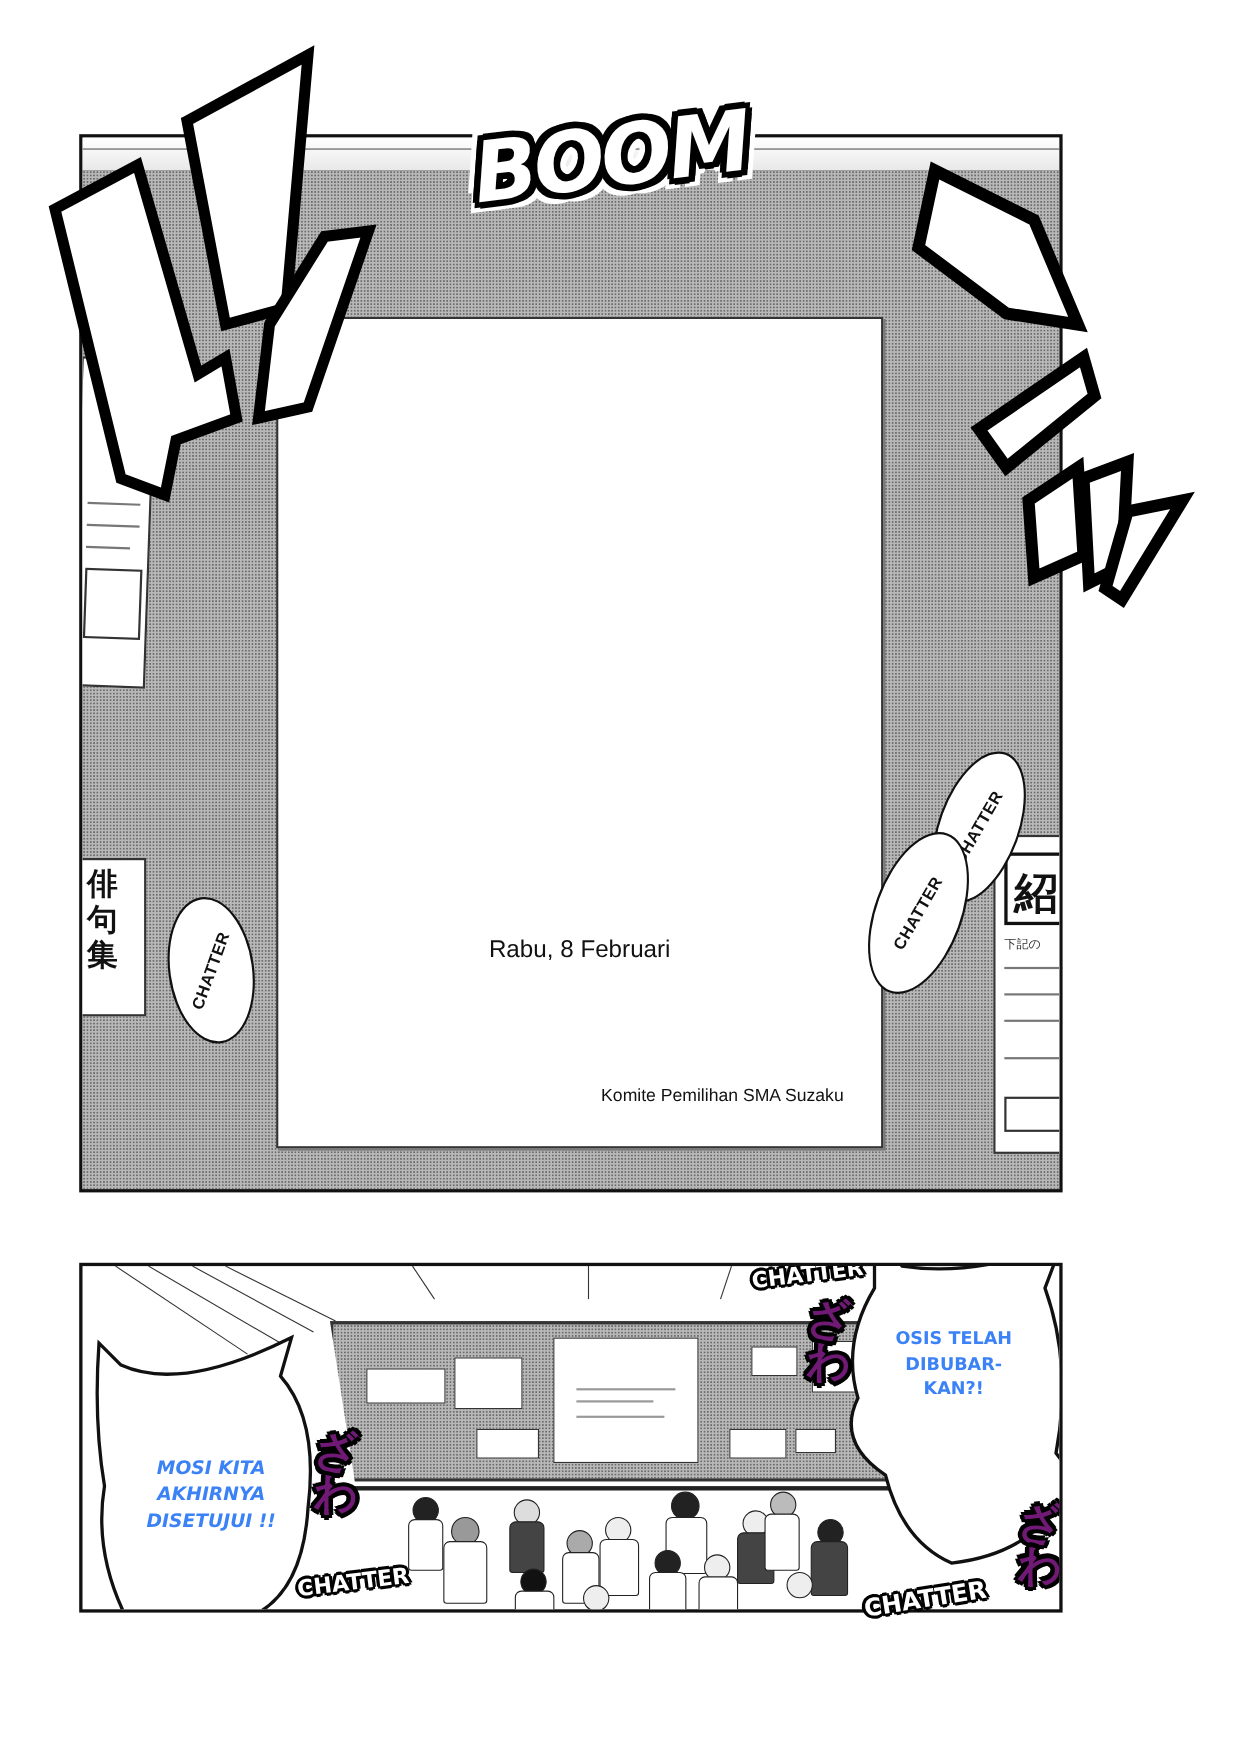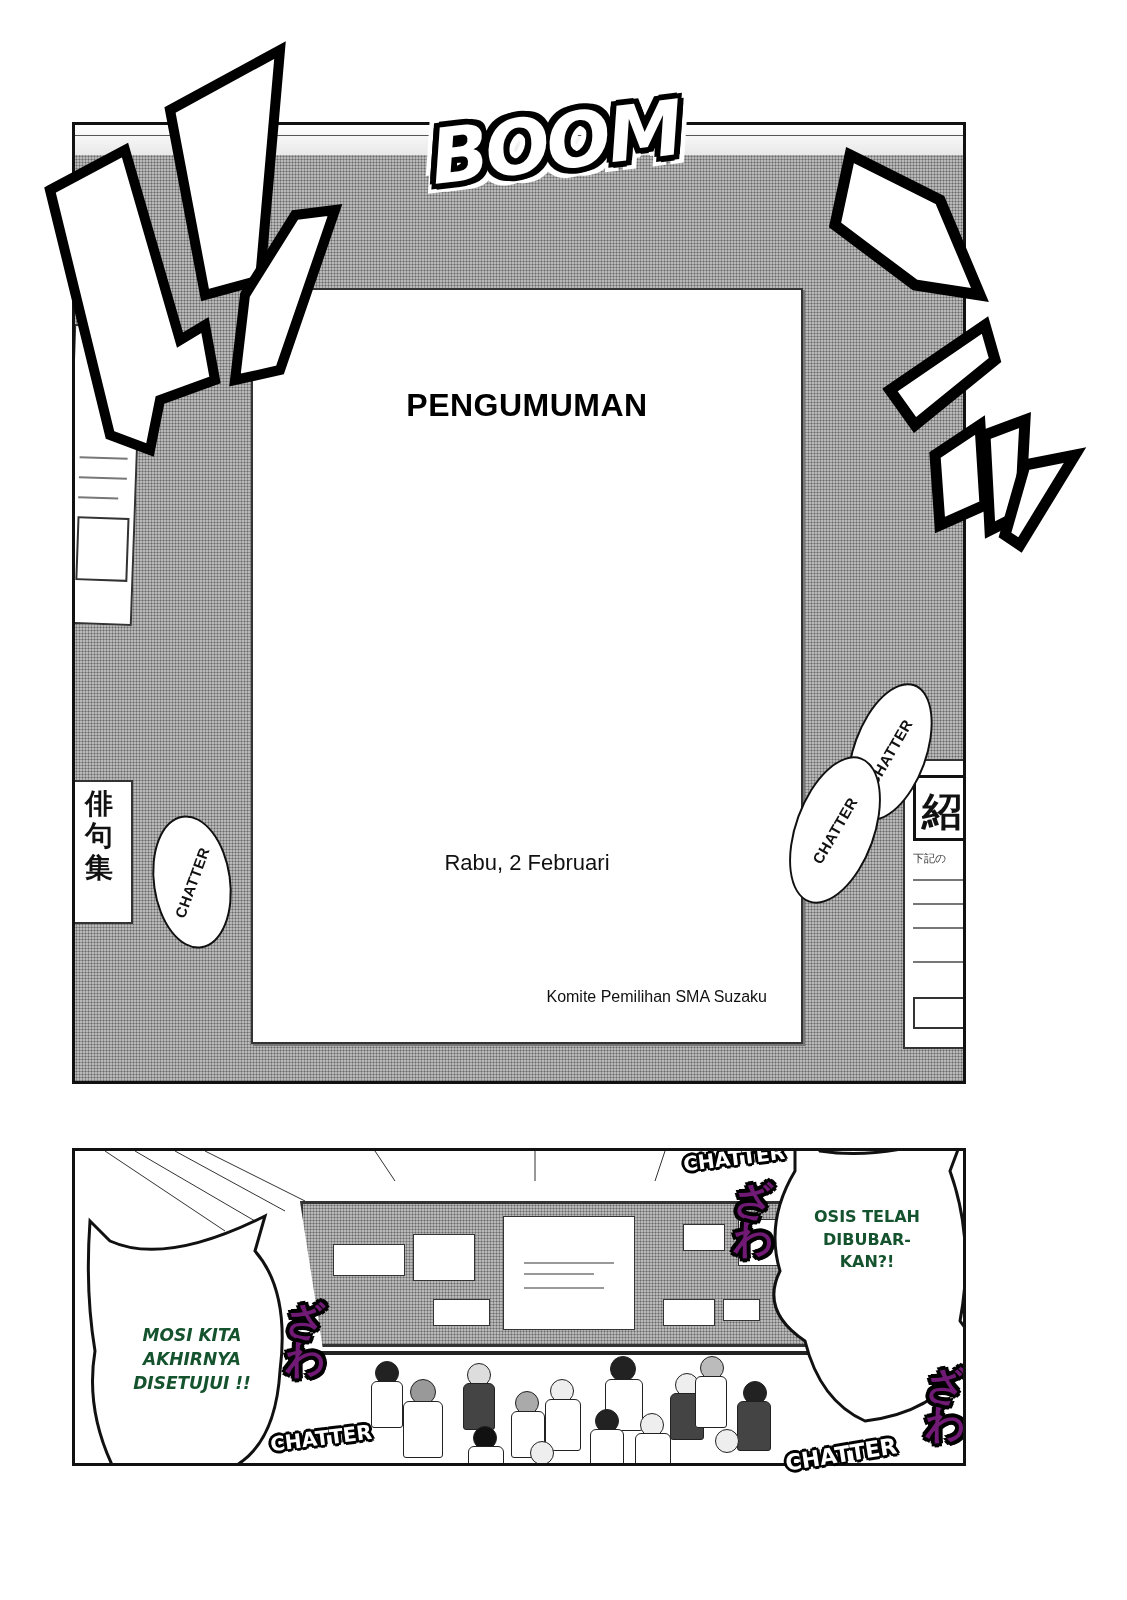--- a/index.html
+++ b/index.html
@@ -38,21 +38,21 @@
   #boom{left:430px;top:98px;font-size:76px;font-style:italic;color:#fff;font-family:"DejaVu Sans",sans-serif;
         text-shadow:
           -5px -5px 0 #000,5px -5px 0 #000,-5px 5px 0 #000,5px 5px 0 #000,
           0 -6px 0 #000,0 6px 0 #000,-6px 0 0 #000,6px 0 0 #000,
           -9px -9px 0 #fff,9px -9px 0 #fff,-9px 9px 0 #fff,9px 9px 0 #fff;
         transform:rotate(-7deg);letter-spacing:-3px;}
 
   .jag{position:absolute;}
 
   .speech{position:absolute;}
-  .speech .txt{position:absolute;text-align:center;font-weight:bold;color:#14532d;font-family:"DejaVu Sans",sans-serif;}
+  .speech .txt{position:absolute;text-align:center;font-weight:bold;color:#3b82f6;font-family:"DejaVu Sans",sans-serif;}
   #speech-left .txt{left:42px;top:152px;width:150px;font-size:17px;line-height:24px;font-style:italic;}
   #speech-right .txt{left:72px;top:115px;width:120px;font-size:16px;line-height:22.5px;}
 
   .chatter-sfx{position:absolute;font-weight:900;font-size:20px;color:#fff;font-family:"DejaVu Sans",sans-serif;
     text-shadow:-2px -2px 0 #000,2px -2px 0 #000,-2px 2px 0 #000,2px 2px 0 #000,0 -3px 0 #000,0 3px 0 #000,-3px 0 0 #000,3px 0 0 #000;}
   .zawa{position:absolute;font-weight:900;font-size:40px;color:#701a75;font-family:"DejaVu Sans",sans-serif;line-height:38px;
     text-shadow:-3px -3px 0 #000,3px -3px 0 #000,-3px 3px 0 #000,3px 3px 0 #000,0 -4px 0 #000,0 4px 0 #000,-4px 0 0 #000,4px 0 0 #000;}
 
   .crowd-head{position:absolute;border-radius:50%;border:1.5px solid #222;}
   .crowd-body{position:absolute;border:1.5px solid #222;border-radius:6px 6px 3px 3px;background:#fff;}
@@ -64,41 +64,40 @@
   <div class="rail"></div>
   <div class="board halftone" id="board-top">
 
     <div class="poster" style="left:-6px;top:170px;width:68px;height:300px;transform:rotate(2deg);">
       <div class="line" style="left:8px;top:130px;width:48px;"></div>
       <div class="line" style="left:8px;top:150px;width:48px;"></div>
       <div class="line" style="left:8px;top:170px;width:40px;"></div>
       <div style="position:absolute;left:8px;top:190px;width:48px;height:60px;border:2px solid #333;"></div>
     </div>
 
-    <div class="poster" style="left:-6px;top:625px;width:64px;height:144px;text-align:center;">
+    <div class="poster" style="left:-6px;top:625px;width:64px;height:144px;">
       <div class="kanji" style="position:absolute;left:8px;top:6px;font-size:28px;line-height:32px;width:40px;">俳句集</div>
     </div>
 
     <div class="poster" style="left:828px;top:604px;width:70px;height:290px;">
       <div style="position:absolute;left:8px;top:14px;width:60px;height:60px;border:3px solid #111;">
         <span class="kanji" style="font-size:40px;position:absolute;left:6px;top:6px;">紹</span>
       </div>
       <div style="position:absolute;left:8px;top:90px;font-size:11px;color:#333;">下記の</div>
       <div class="line" style="left:8px;top:118px;width:50px;"></div>
       <div class="line" style="left:8px;top:142px;width:50px;"></div>
       <div class="line" style="left:8px;top:166px;width:50px;"></div>
       <div class="line" style="left:8px;top:200px;width:50px;"></div>
       <div style="position:absolute;left:8px;top:236px;width:54px;height:28px;border:2px solid #333;"></div>
     </div>
 
     <div class="notice">
-      <div class="title">PENGUMUMAN</div>
       <div class="body">
       </div>
-      <div class="date">Rabu, 2 Februari</div>
+      <div class="date">Rabu, 8 Februari</div>
       <div class="sign">Komite Pemilihan SMA Suzaku</div>
     </div>
 
     <div class="chatter-oval" style="left:78px;top:660px;width:74px;height:130px;transform:rotate(-8deg);">
       <span style="transform:rotate(-62deg);display:inline-block;">CHATTER</span>
     </div>
     <div class="chatter-oval" style="left:778px;top:525px;width:70px;height:140px;transform:rotate(20deg);">
       <span style="transform:rotate(-80deg);display:inline-block;">CHATTER</span>
     </div>
     <div class="chatter-oval" style="left:720px;top:598px;width:76px;height:150px;transform:rotate(20deg);">

